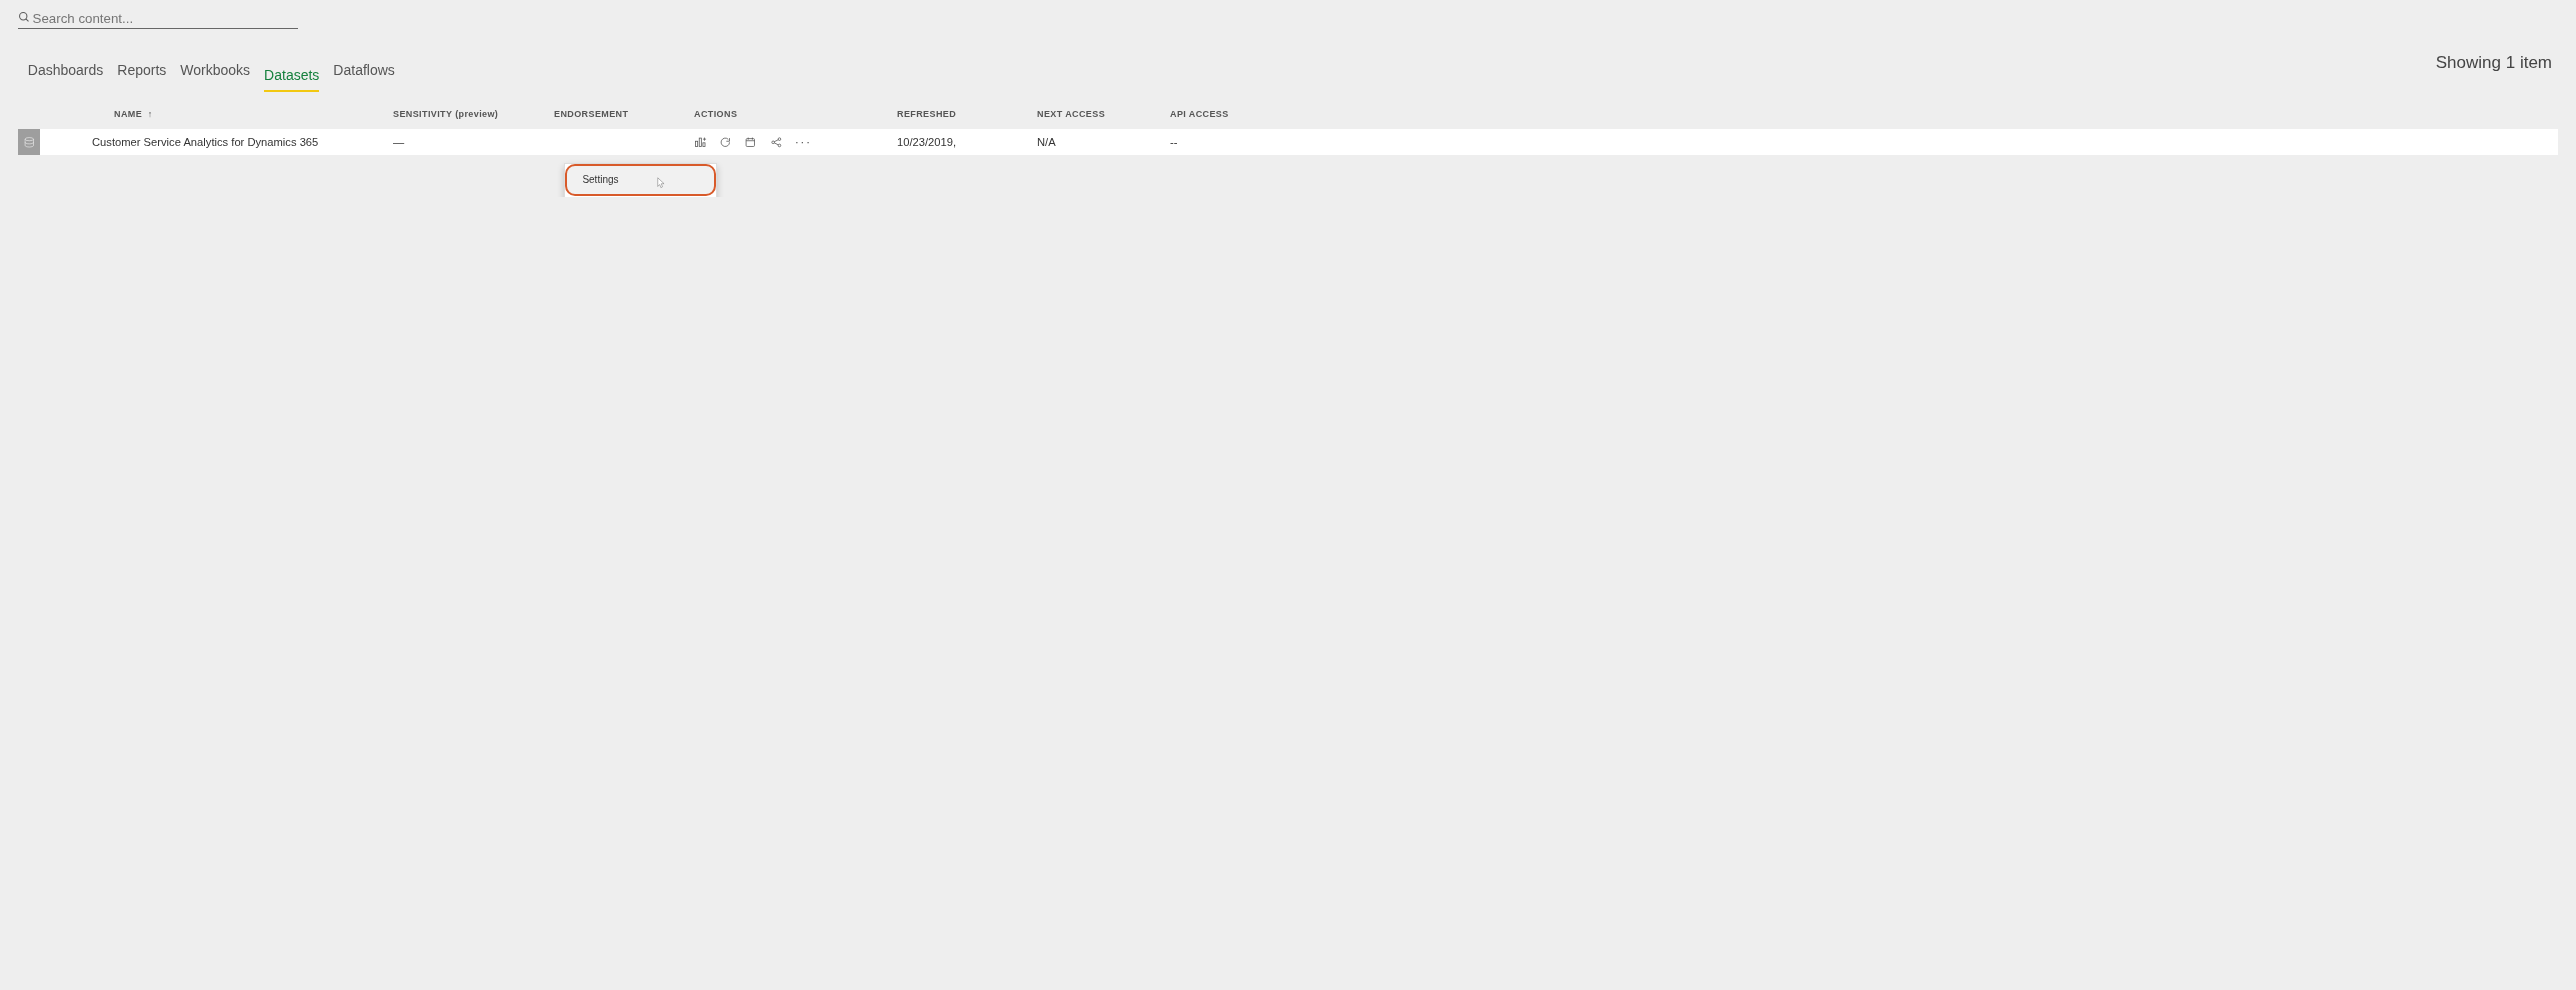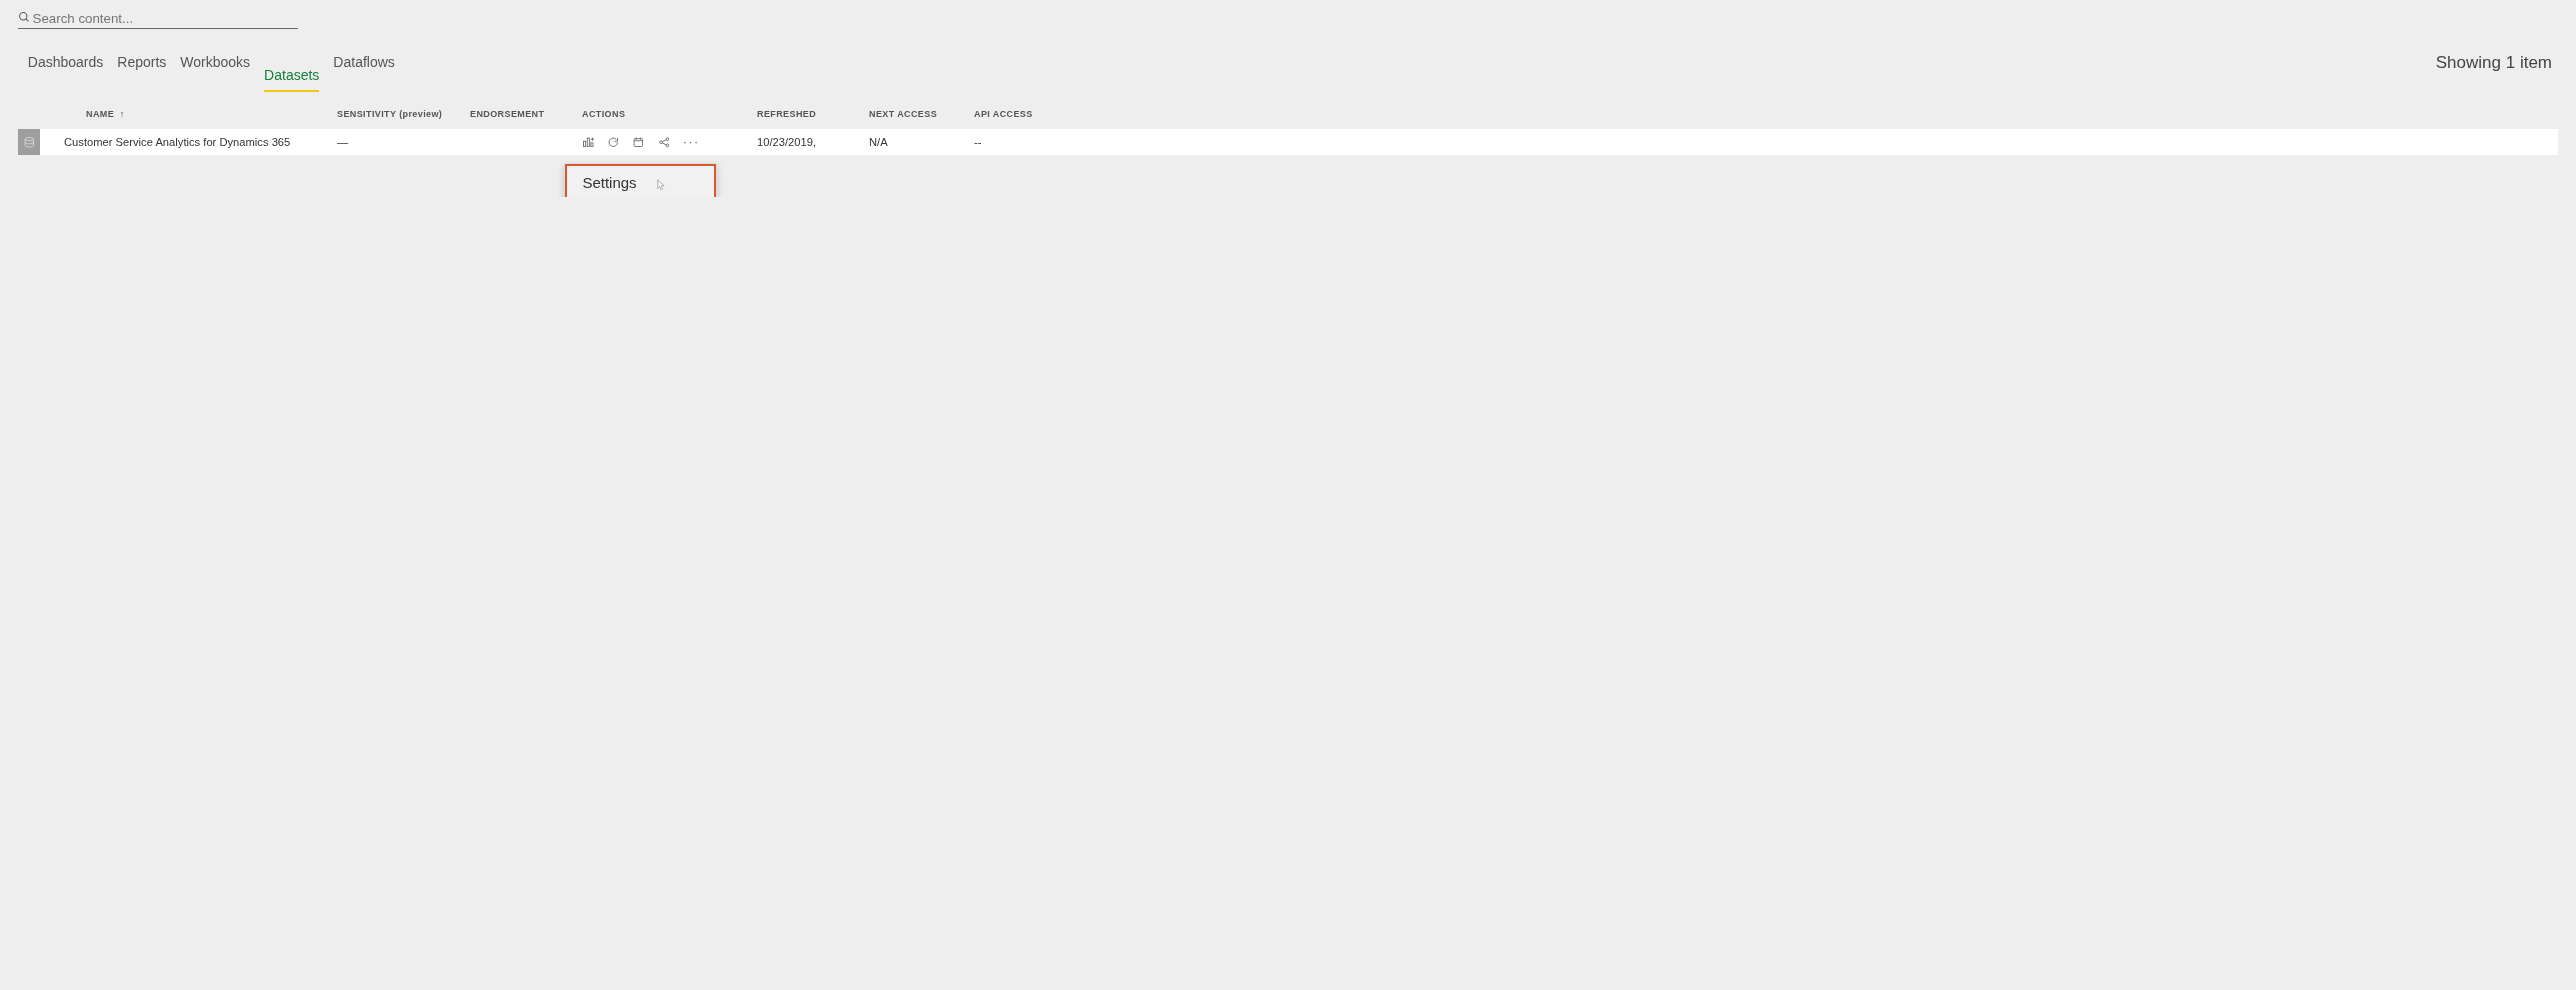--- a/index.html
+++ b/index.html
@@ -43,39 +43,41 @@
     margin-right: 6px;
   }
 
   
   .tabs {
     display: flex;
     gap: 14px;
     font-size: 14px;
     color: #555;
     padding-left: 9.8px;
+    align-items: center;
   }
   .tab {
     padding: 4.2px 0 7px 0;
     cursor: pointer;
   }
   .tab.active {
     color: #15803d;
     border-bottom: 2.8px solid #f2c811;
     margin-top: 13px;
   }
 
   
   .table {
     margin-top: 7px;
   }
   .thead, .trow {
     display: grid;
     grid-template-columns: 39px 280px 133px 112px 175px 112px 105px 105px;
     align-items: center;
+    gap: 28px;
   }
   .thead {
     font-size: 9px;
     font-weight: 600;
     color: #555;
     letter-spacing: 0.4px;
     padding: 9.8px 0;
   }
   .thead .col-name { padding-left: 29px; }
   .thead .sort-arrow { margin-left:2.8px; font-size:9px; color:#555;}
@@ -115,24 +117,25 @@
     top: 34px;
     left: 546px;
     width: 151px;
     background:#fff;
     box-shadow: 0 2.8px 7px rgba(0,0,0,0.2);
     border:0.7px solid #ddd;
     z-index: 10;
   }
   .ctx-item {
     padding: 8.4px 15.4px;
-    font-size:15px;
+    font-size:10px;
     color:#333;
     cursor:pointer;
     position:relative;
+    border-radius:10px;
   }
   .ctx-item.disabled { color:#aaa; cursor:default; }
   .ctx-item.highlight {
     border: 2.8px solid #d85a2a;
     background:#f1f1f1;
   }
   .cursor-icon {
     position:absolute; right:48px; top:11.2px;
     width:9.8px; height:12.6px;
   }

